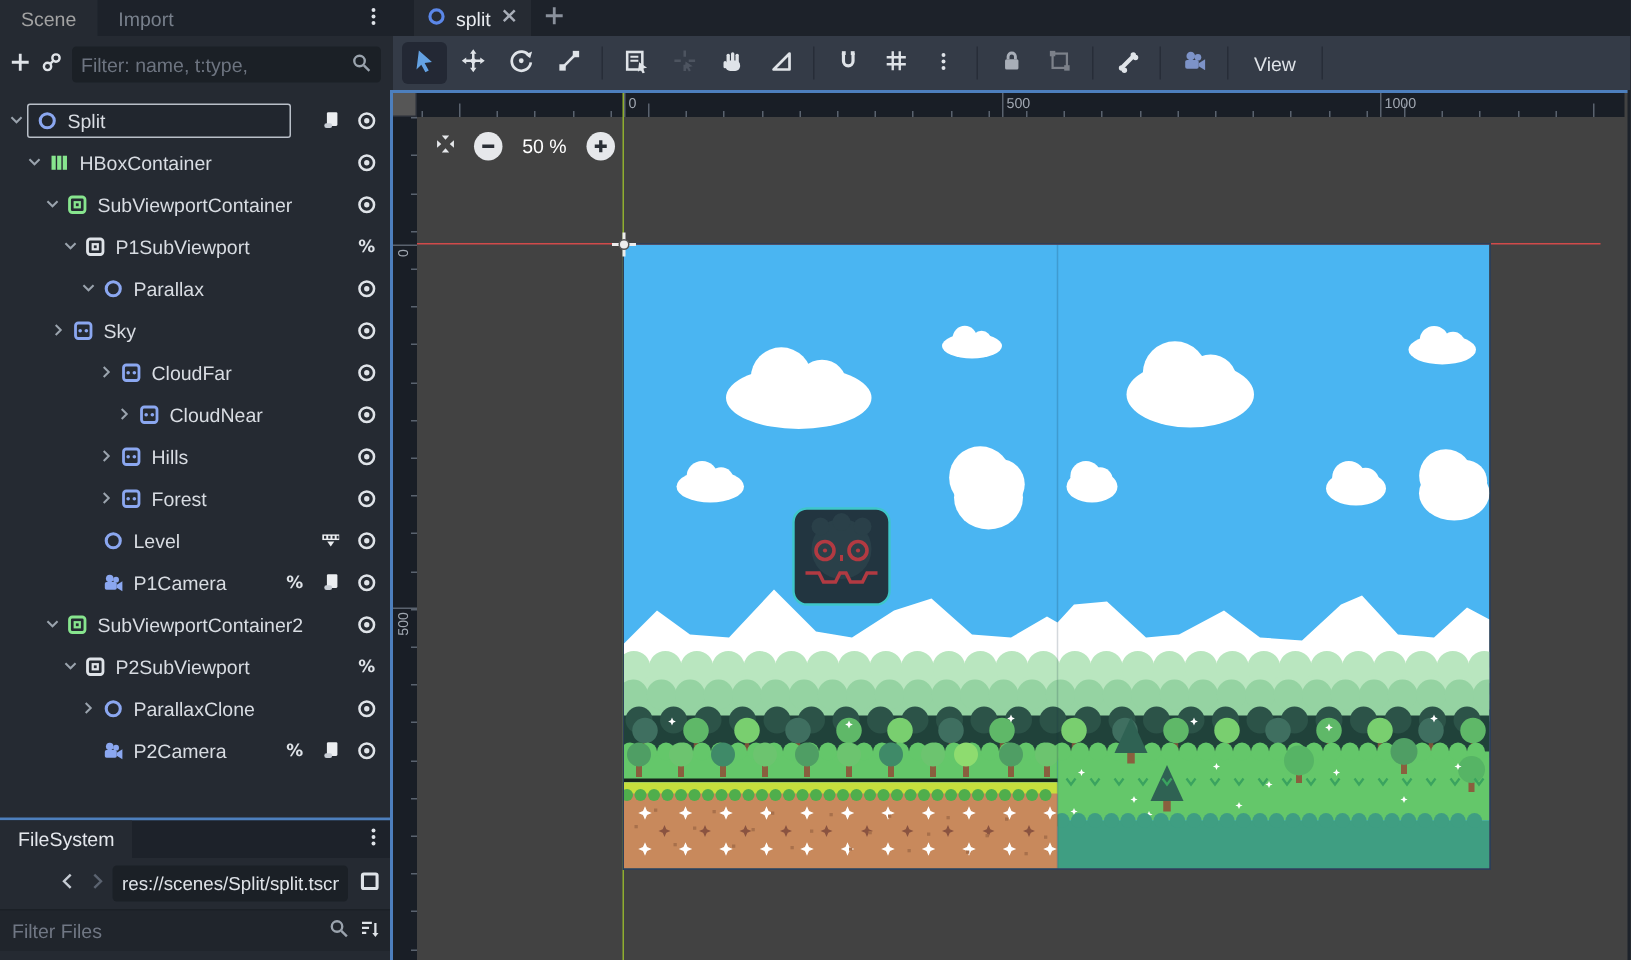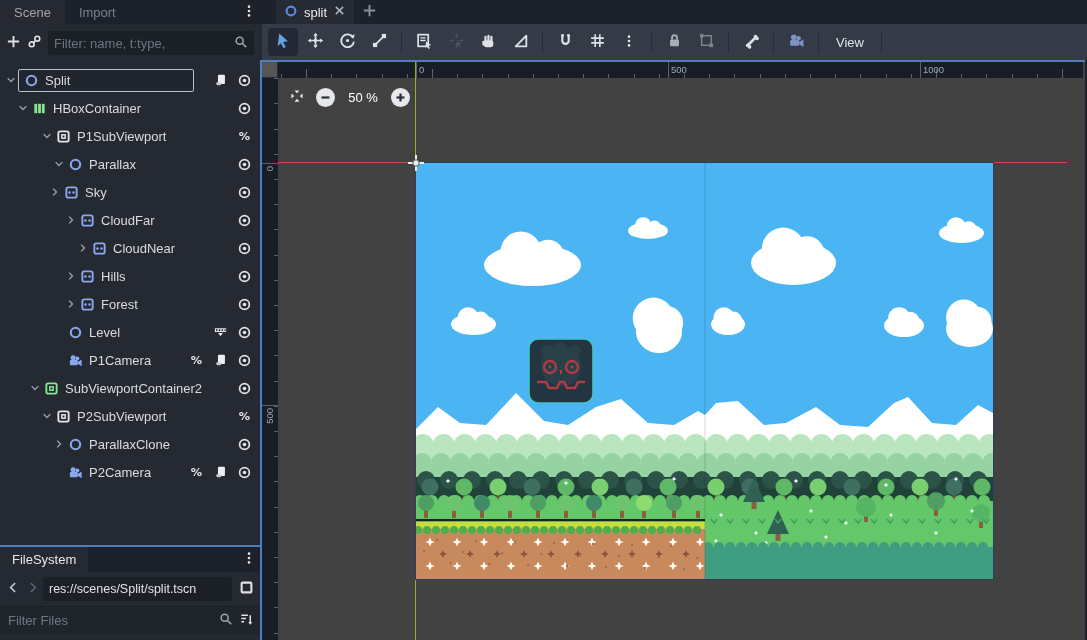--- a/index.html
+++ b/index.html
@@ -28,21 +28,21 @@
   .tr-label { margin-left:5px; white-space:nowrap; color:#d8dce2; }
   .tr-badges { margin-left:auto; display:flex; align-items:center; gap:7px; padding-right:9px; }
   .tr-badge { width:17px; height:17px; display:flex; align-items:center; justify-content:center; }
   .root-box { display:flex; align-items:center; border:1px solid #b9bfc8; border-radius:2px; height:23px; padding:0 6px 0 3px; width:176px; background:#21262e; }
 
   
   #fs-dock { position:absolute; left:0; top:545px; width:262px; height:95px; background:#252a32; border-top:2px solid #4d7fbd; }
   .fs-tabbar { height:25px; background:#1d222a; display:flex; }
   .fs-tab { padding:0 12px; display:flex; align-items:center; background:#252a32; color:#e4e7ec; }
   .fs-tabbar .menu-dots { margin-left:auto; display:flex; align-items:center; padding:0 6px; }
-  .fs-pathrow { height:34px; display:flex; align-items:center; gap:3px; padding:0 5px; }
+  .fs-pathrow { height:34px; display:flex; align-items:center; gap:3px; padding:0 5px;margin-left:32px; }
   .nav-btn { width:16px; height:22px; display:flex; align-items:center; justify-content:center; }
   .path-box { flex:1; height:24px; background:#1b2026; border-radius:3px; display:flex; align-items:center; padding:0 6px; overflow:hidden; }
   .path-box input { width:100%; background:transparent; border:none; outline:none; color:#dfe3e8; font:12.5px "Liberation Sans","DejaVu Sans",sans-serif; }
   .fs-filterrow { height:28px; background:#20252c; display:flex; align-items:center; padding:0 8px; gap:6px; border-top:1px solid #1b2026; }
   .fs-filterrow input { flex:1; background:transparent; border:none; outline:none; color:#fde047; font:13px "Liberation Sans","DejaVu Sans",sans-serif; }
   .fs-filterrow input::placeholder { color:#707784; }
 
   
   #main { position:absolute; left:262px; top:0; width:825px; height:640px; }
   #scene-tabbar { position:absolute; left:0; top:0; width:825px; height:24px; background:#1d222a; display:flex; align-items:stretch; }
@@ -169,20 +169,42 @@
           <span class="tr-label">HBoxContainer</span>
           <span class="tr-badges">
             <span class="tr-badge">
               <svg width="15" height="15" viewBox="0 0 16 16" fill="none">
                 <circle cx="8" cy="8" r="5.2" stroke="#dfe3e8" stroke-width="1.8"></circle>
                 <circle cx="8" cy="8" r="1.9" fill="#dfe3e8"></circle>
               </svg>
             </span>
           </span>
         </div>
+        <div class="tree-row" style="padding-left: 28px;">
+          <span class="tr-chev">
+            <svg width="12" height="12" viewBox="0 0 16 16" fill="none">
+              <path d="M3.5 5.5 8 10l4.5-4.5" stroke="#9aa3ad" stroke-width="1.8"></path>
+            </svg>
+          </span>
+          <span class="tr-icon">
+            <svg width="15" height="15" viewBox="0 0 16 16" fill="none">
+              <rect x="2.5" y="2.5" width="11" height="11" rx="2" stroke="#87e58e" stroke-width="2"></rect>
+              <rect x="6.2" y="6.2" width="3.6" height="3.6" stroke="#87e58e" stroke-width="1.6"></rect>
+            </svg>
+          </span>
+          <span class="tr-label">SubViewportContainer</span>
+          <span class="tr-badges">
+            <span class="tr-badge">
+              <svg width="15" height="15" viewBox="0 0 16 16" fill="none">
+                <circle cx="8" cy="8" r="5.2" stroke="#dfe3e8" stroke-width="1.8"></circle>
+                <circle cx="8" cy="8" r="1.9" fill="#dfe3e8"></circle>
+              </svg>
+            </span>
+          </span>
+        </div>
         <div class="tree-row" style="padding-left: 40px;">
           <span class="tr-chev">
             <svg width="12" height="12" viewBox="0 0 16 16" fill="none">
               <path d="M3.5 5.5 8 10l4.5-4.5" stroke="#9aa3ad" stroke-width="1.8"></path>
             </svg>
           </span>
           <span class="tr-icon">
             <svg width="15" height="15" viewBox="0 0 16 16" fill="none">
               <rect x="2.5" y="2.5" width="11" height="11" rx="2" stroke="#dfe3e8" stroke-width="2"></rect>
               <rect x="6.2" y="6.2" width="3.6" height="3.6" stroke="#dfe3e8" stroke-width="1.6"></rect>
@@ -211,21 +233,21 @@
           <span class="tr-label">Parallax</span>
           <span class="tr-badges">
             <span class="tr-badge">
               <svg width="15" height="15" viewBox="0 0 16 16" fill="none">
                 <circle cx="8" cy="8" r="5.2" stroke="#dfe3e8" stroke-width="1.8"></circle>
                 <circle cx="8" cy="8" r="1.9" fill="#dfe3e8"></circle>
               </svg>
             </span>
           </span>
         </div>
-        <div class="tree-row" style="padding-left: 48px;">
+        <div class="tree-row" style="padding-left: 32px;">
           <span class="tr-chev">
             <svg width="12" height="12" viewBox="0 0 16 16" fill="none">
               <path d="M5.5 3.5 10 8l-4.5 4.5" stroke="#9aa3ad" stroke-width="1.8"></path>
             </svg>
           </span>
           <span class="tr-icon">
             <svg width="15" height="15" viewBox="0 0 16 16" fill="none">
               <rect x="2.5" y="2.5" width="11" height="11" rx="2" stroke="#8ba7f0" stroke-width="2"></rect>
               <circle cx="5.8" cy="8" r="1.3" fill="#8ba7f0"></circle>
               <circle cx="10.2" cy="8" r="1.3" fill="#8ba7f0"></circle>

